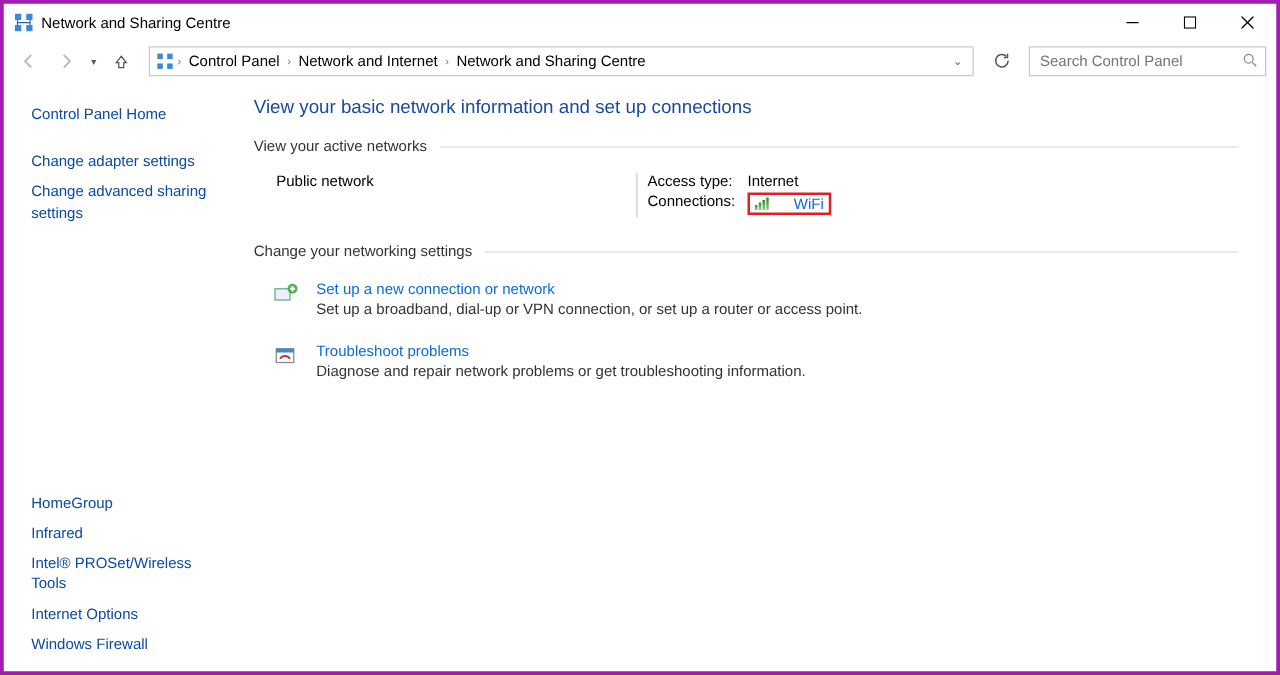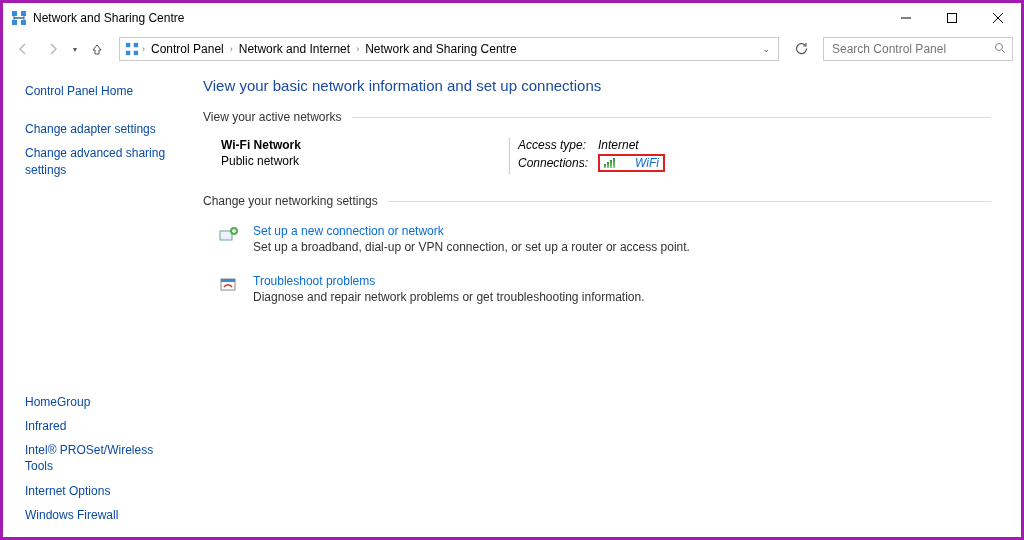--- a/index.html
+++ b/index.html
@@ -29,21 +29,21 @@
   .content { flex: 1; padding: 8px 30px 10px 10px; }
   h1 { font-size: 15px; font-weight: 400; color: #1a4aa0; margin: 4px 0 16px 0; }
   .section-title { font-size: 12px; color: #333; display: flex; align-items: center; margin: 4px 0 8px 0; }
   .section-title .rule { flex: 1; border-top: 1px solid #ddd; margin-left: 10px; }
   .active-net { display: flex; padding: 6px 0 16px 18px; }
   .net-left { width: 280px; }
   .net-name { font-weight: bold; font-size: 12px; margin-bottom: 2px; }
   .net-type { font-size: 12px; }
   .divider-v { border-left: 1px solid #ccc; margin: 0 8px; }
   .net-right { font-size: 12px; }
-  .net-row { display: flex; align-items: center; margin-bottom: 2px; font-style: italic; }
+  .net-row { display: flex; margin-bottom: 2px; }
   .net-label { width: 80px; }
   .wifi-highlight { border: 2px solid #e02020; padding: 0 4px; display: inline-flex; align-items: center; gap: 20px; }
   .wifi-link { color: #0b6cd4; cursor:pointer; }
   .task { display: flex; gap: 12px; padding: 8px 0 12px 14px; }
   .task-icon { width: 24px; height: 24px; flex-shrink: 0; display:flex; align-items:center; justify-content:center; }
   .task-title { color: #0b6cd4; font-size: 12px; cursor:pointer; }
   .task-desc { font-size: 12px; color: #333; margin-top: 2px; }
   .sig-bars { display:inline-flex; align-items:flex-end; gap:1px; }
   .sig-bars span { width:2px; background: linear-gradient(#2a8a2a,#8ed18e); display:inline-block; }
 </style>
@@ -155,21 +155,20 @@
     <div class="content">
       <h1>View your basic network information and set up connections</h1>
 
       <div class="section-title">
         <span>View your active networks</span>
         <span class="rule"></span>
       </div>
 
       <div class="active-net">
         <div class="net-left">
-          <div class="net-name">Wi-Fi Network</div>
           <div class="net-type">Public network</div>
         </div>
         <div class="divider-v"></div>
         <div class="net-right">
           <div class="net-row">
             <span class="net-label">Access type:</span>
             <span>Internet</span>
           </div>
           <div class="net-row">
             <span class="net-label">Connections:</span>

